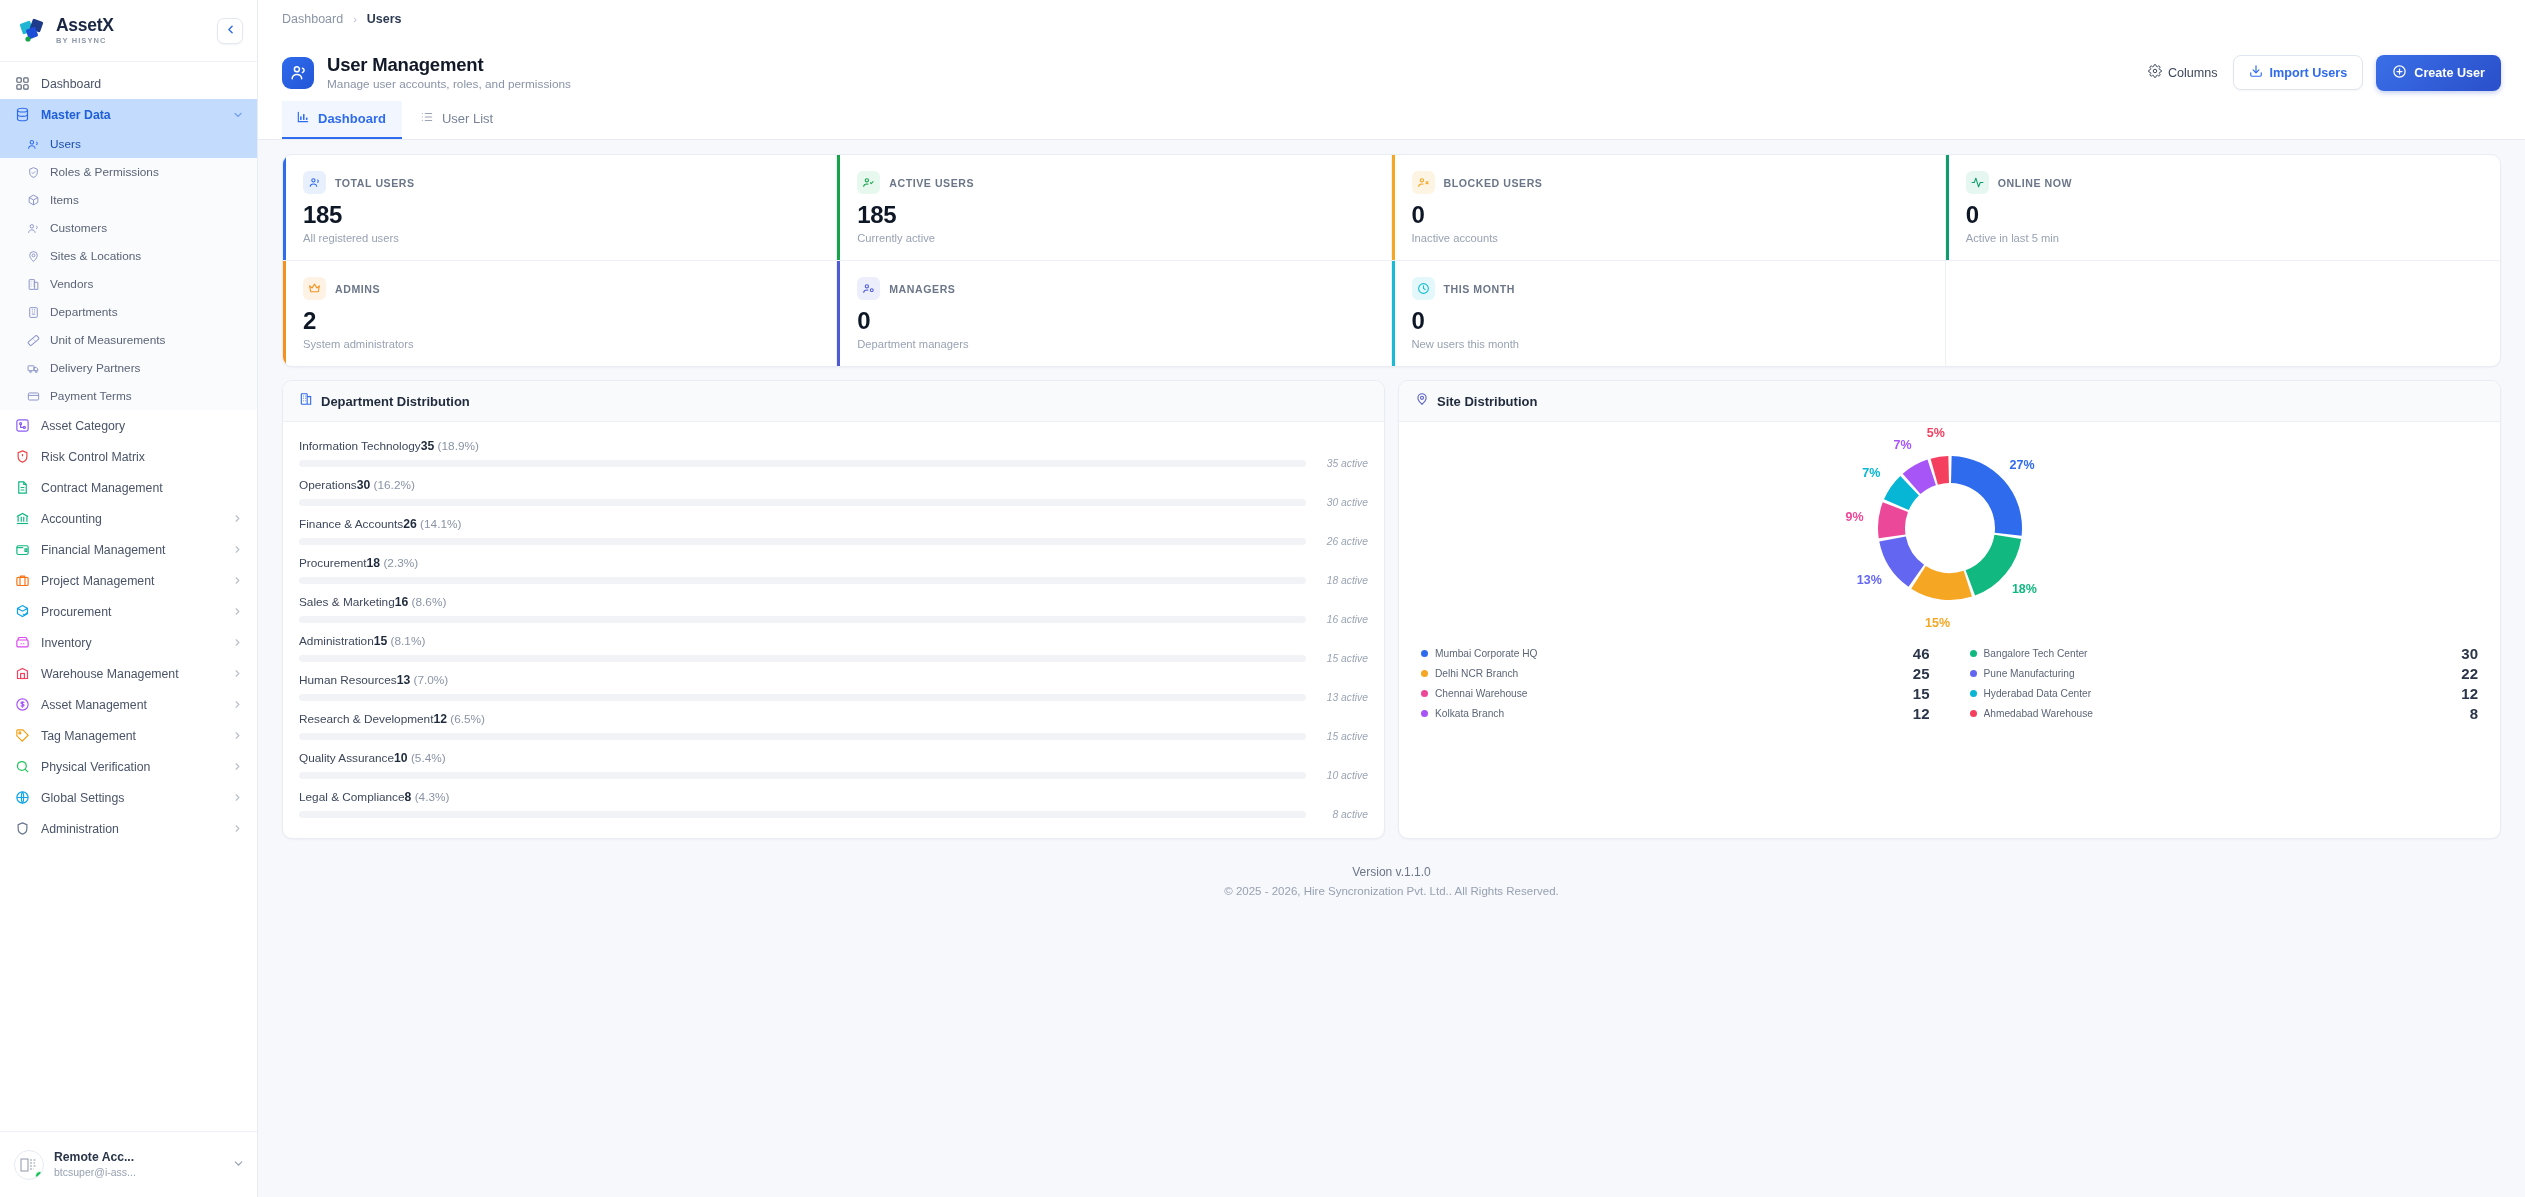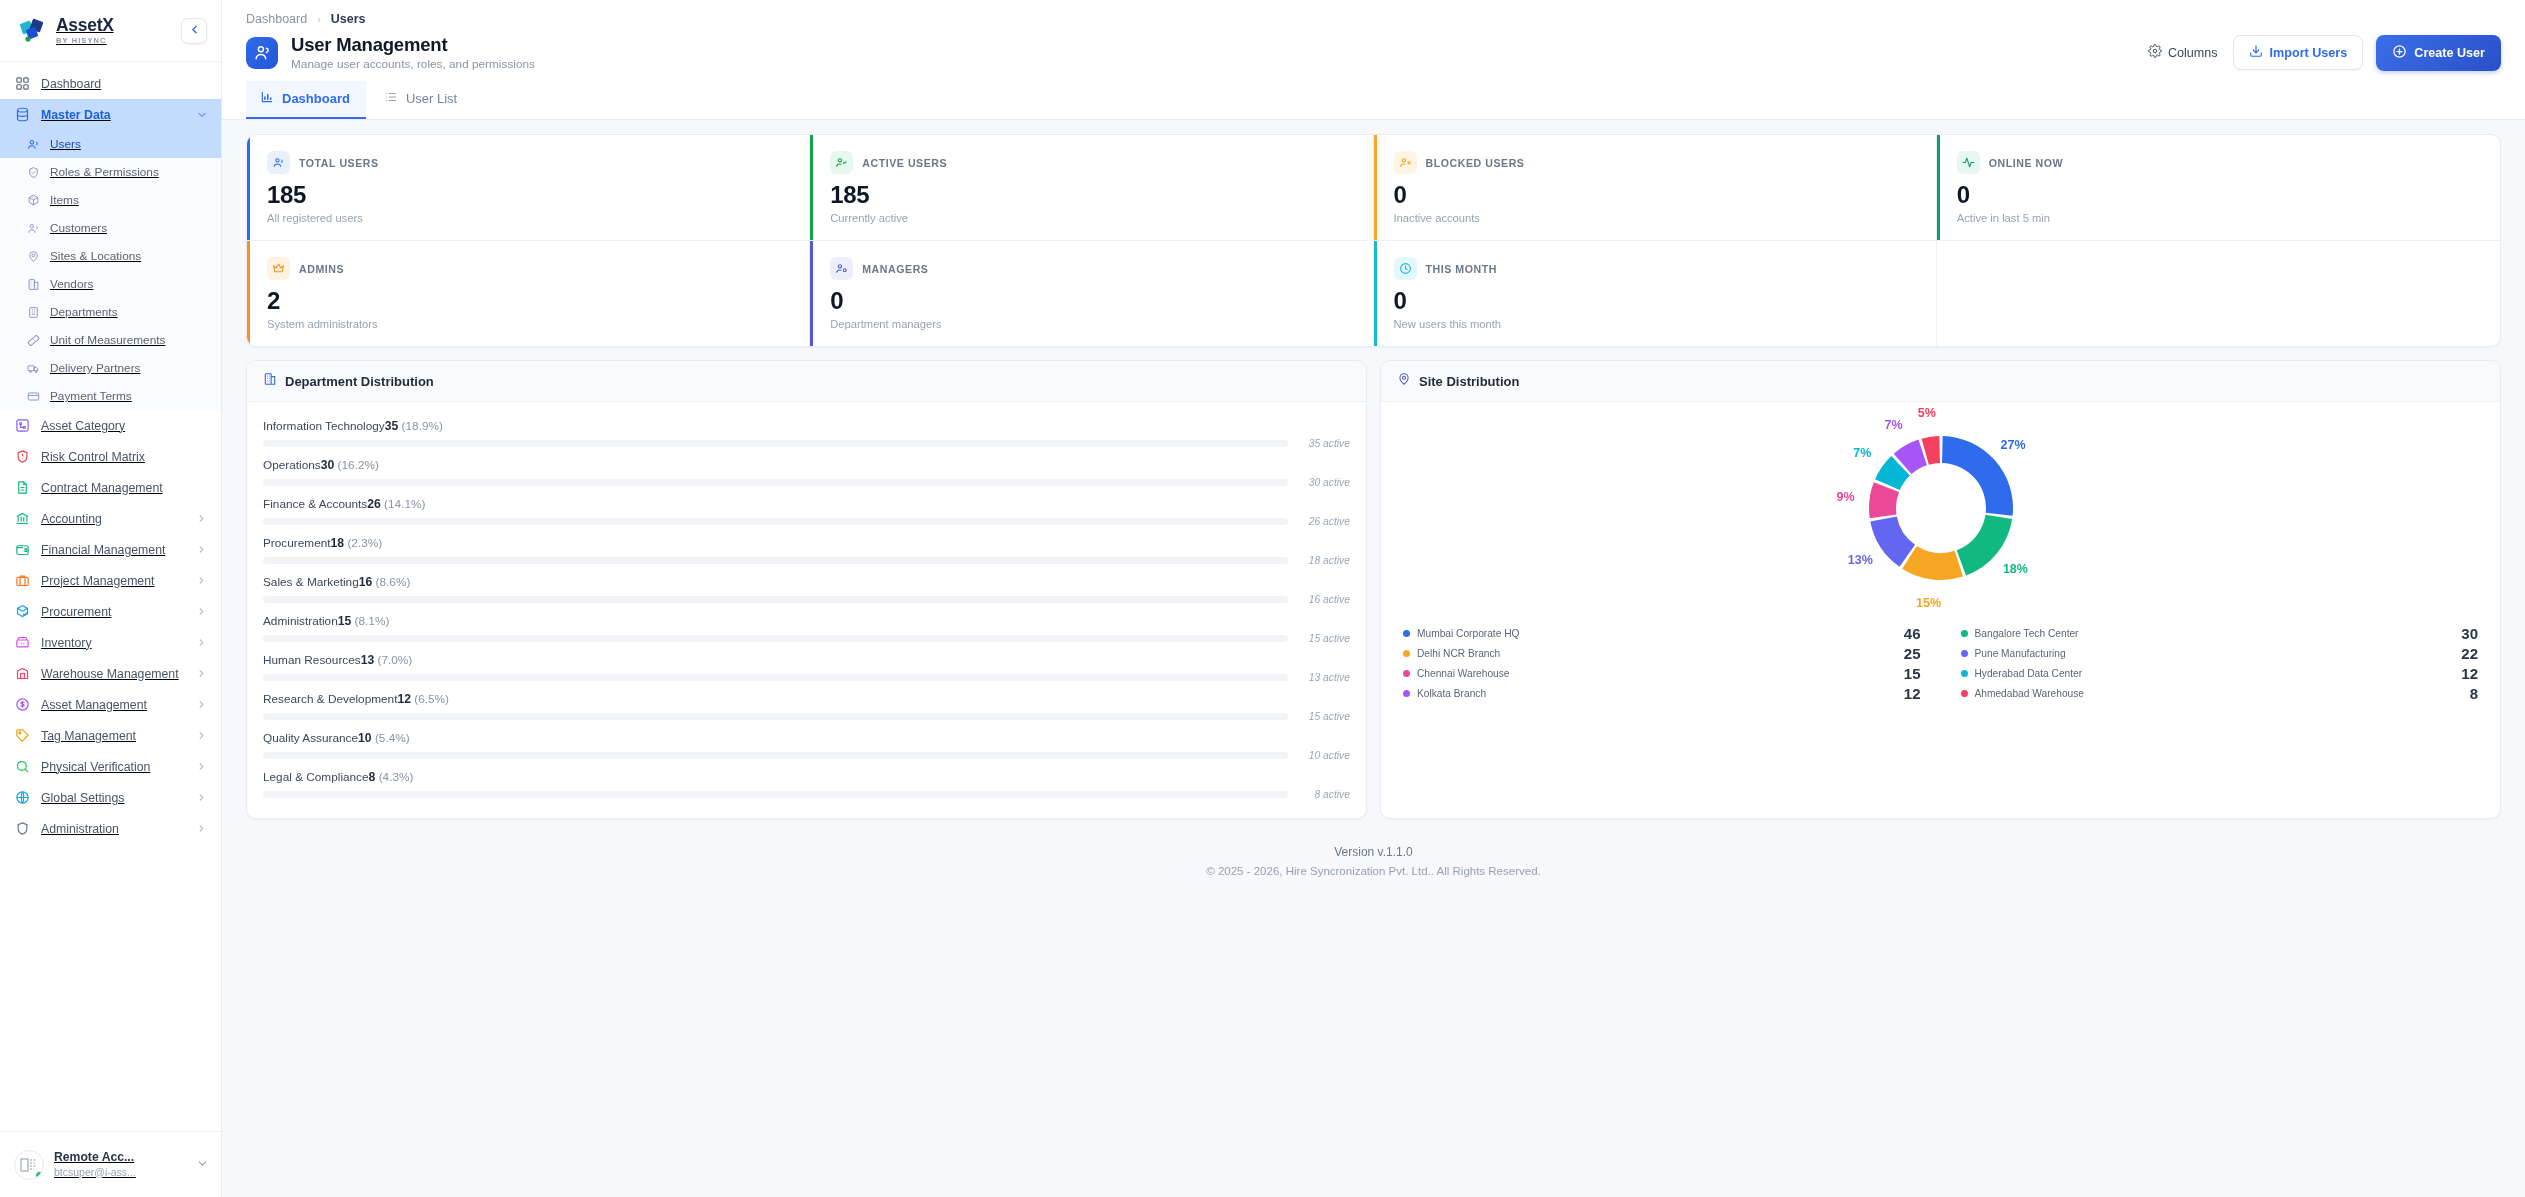--- a/index.html
+++ b/index.html
@@ -7,26 +7,25 @@
     width: 2525px; height: 1197px;
     font-family: "Liberation Sans", sans-serif;
     background: #f6f8fb;
     overflow: hidden;
     -webkit-font-smoothing: antialiased;
   }
   .app { display: flex; width: 2525px; height: 1197px; }
 
   
   .sidebar {
-    width: 222px; height: 1197px;
+    width: 258px; height: 1197px;
     background: #ffffff;
     border-right: 1px solid #e8ecf2;
     display: flex; flex-direction: column;
     position: relative;
-    text-decoration: underline;
   }
   .sb-brand {
     height: 62px; display: flex; align-items: center;
     padding: 0 14px 0 18px; gap: 8px;
     border-bottom: 1px solid #eef1f6;
   }
   .brand-mark { width: 30px; height: 30px; flex: 0 0 30px; position: relative; }
   .brand-txt { display: flex; flex-direction: column; line-height: 1; flex: 1; }
   .brand-name { font-size: 17.5px; font-weight: 700; color: #1a2744; letter-spacing: -0.3px; }
   .brand-sub { font-size: 7.5px; font-weight: 600; color: #8d97a8; letter-spacing: 1.1px; margin-top: 2.5px; }
@@ -77,21 +76,21 @@
   .u-name { font-size: 12.2px; font-weight: 700; color: #2a3549; white-space: nowrap; }
   .u-mail { font-size: 10.5px; color: #98a2b3; white-space: nowrap; }
 
   
   .main { flex: 1; height: 1197px; overflow: hidden; display: flex; flex-direction: column; background: #f6f8fb; }
   .topbar { background: #fff; border-bottom: 1px solid #e8ecf2; padding: 12px 24px 0 24px; }
   .crumbs { display: flex; align-items: center; gap: 10px; font-size: 12.5px; color: #8a94a6; }
   .crumbs .cur { color: #2c3a52; font-weight: 700; }
   .crumb-sep { color: #b9c1ce; font-size: 11px; }
 
-  .pg-head { display: flex; align-items: center; justify-content: space-between; padding: 8px 0 0 0; }
+  .pg-head { display: flex; align-items: center; justify-content: space-between; padding: 8px 0 0 0; margin-top: 20px; }
   .pg-left { display: flex; align-items: center; gap: 13px; }
   .pg-icon {
     width: 32px; height: 32px; border-radius: 9px; flex: 0 0 32px;
     background: linear-gradient(135deg,#2f6bed,#2256d6);
     display: flex; align-items: center; justify-content: center;
   }
   .pg-title { font-size: 18.5px; font-weight: 700; color: #111827; line-height: 1.15; letter-spacing:-.2px; }
   .pg-sub { font-size: 11.8px; color: #8a94a6; margin-top: 2px; }
   .pg-actions { display: flex; align-items: center; gap: 13px; }
   .btn-plain {

